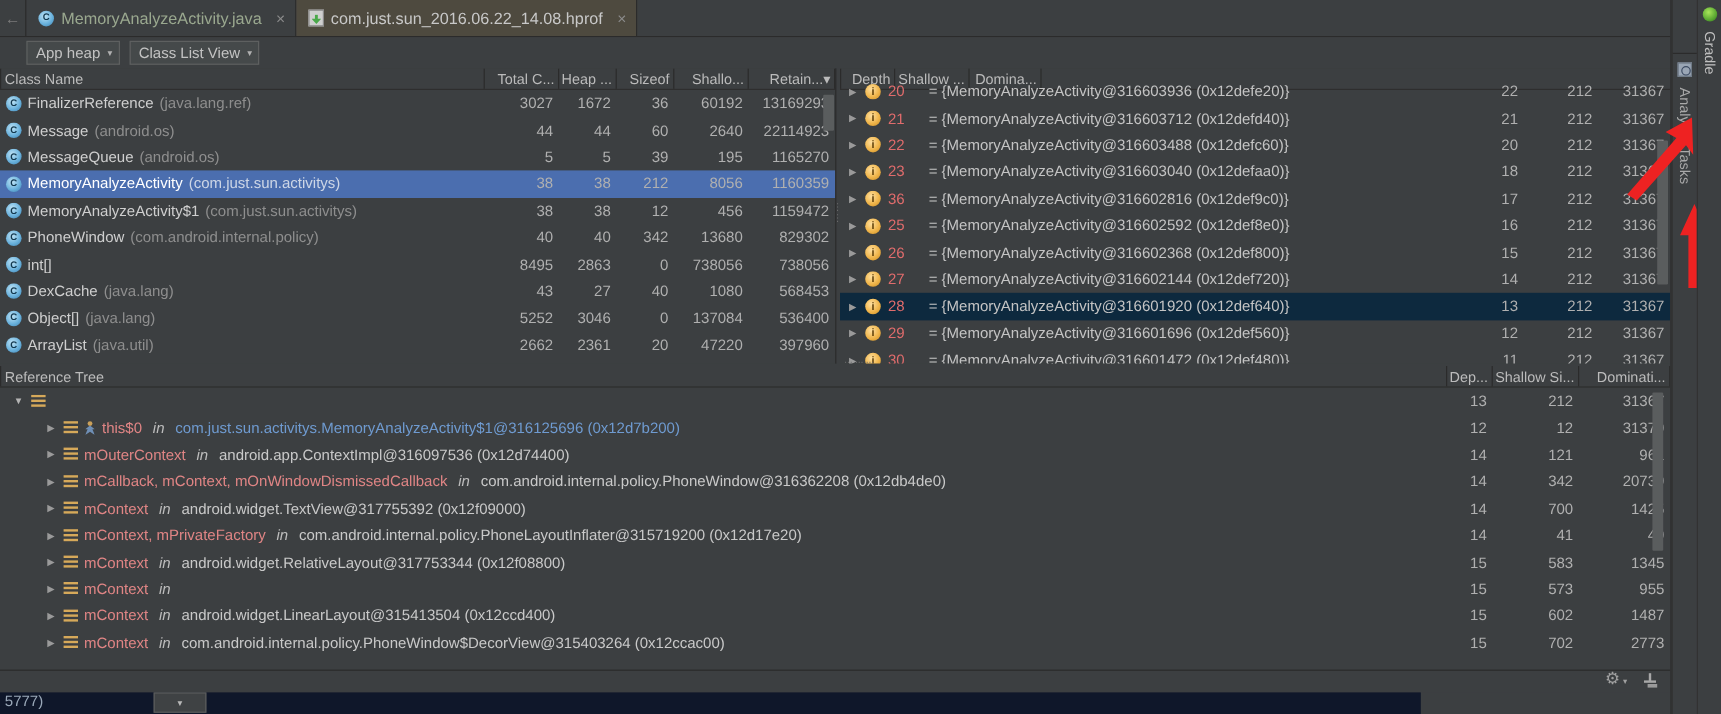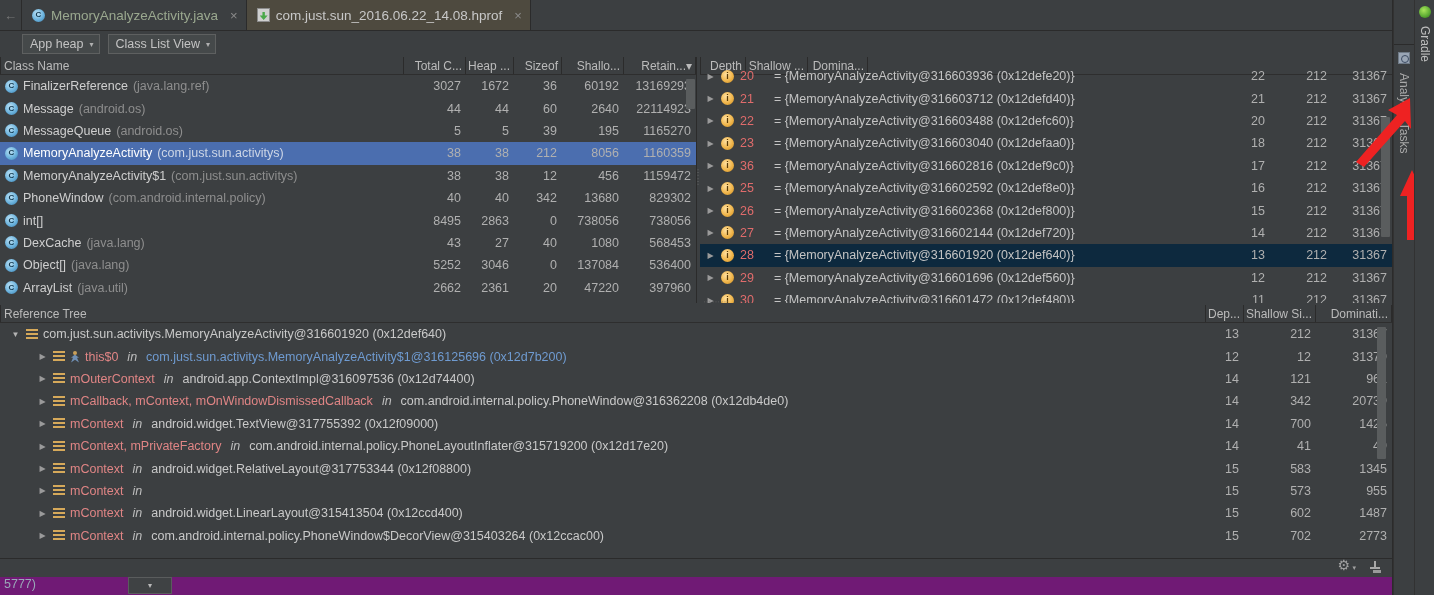--- a/index.html
+++ b/index.html
@@ -165,22 +165,22 @@
   .exporticon::before{
     content:""; position:absolute; left:6px; top:0; width:2px; height:7px; background:#a8a8a8;
   }
   .exporticon::after{
     content:""; position:absolute; left:2px; top:6px; width:10px; height:2px; background:#a8a8a8;
   }
   .exportbase{ position:absolute; left:5px; top:9px; width:8px; height:3px; background:#9a9a9a; }
 
   
   .statusbar {
-    position:absolute; left:0; top:577px; width:1392px; height:18px;
-    background:#701a75; display:flex; align-items:flex-start;
+    position:absolute; left:0; top:577px; width:1184px; height:18px;
+    background:#0f172a; display:flex; align-items:flex-start;
   }
   .status-text { padding-left:4px; color:#9aa8b8; font-size:12.5px; }
   .status-combo {
     position:absolute; left:128px; top:0; width:44px; height:17px;
     border:1px solid #5a5c5d; background:#3f4244; display:flex; align-items:center; justify-content:center;
   }
   .status-combo .caret{ color:#b8b8b8; font-size:8px; }
 
   
   .rail {
@@ -533,21 +533,20 @@
     </div>
     <div class="rows" id="ref-rows">
         <div class="row">
           <div class="cell-name" style="padding-left:10px;">
             <span class="arrow down">▼</span>
             <span class="icon-ref">
               <i></i>
               <i></i>
               <i></i>
             </span>
-            <span class="ref-rest">com.just.sun.activitys.MemoryAnalyzeActivity@316601920 (0x12def640)</span>
           </div>
           <div class="cell-num r-depth">13</div>
           <div class="cell-num r-shal">212</div>
           <div class="cell-num r-dom">31367</div>
         </div>
         <div class="row">
           <div class="cell-name" style="padding-left:37px;">
             <span class="arrow ">▶</span>
             <span class="icon-ref">
               <i></i>

